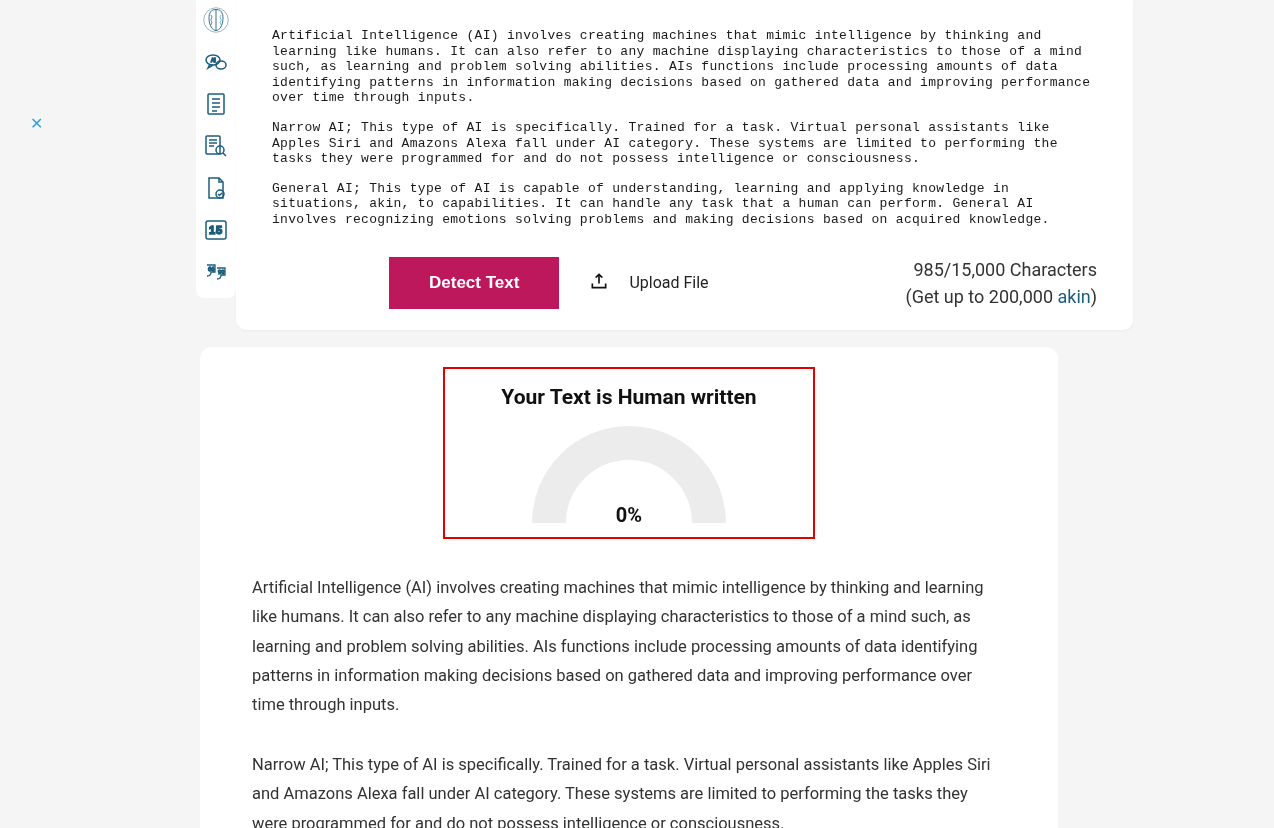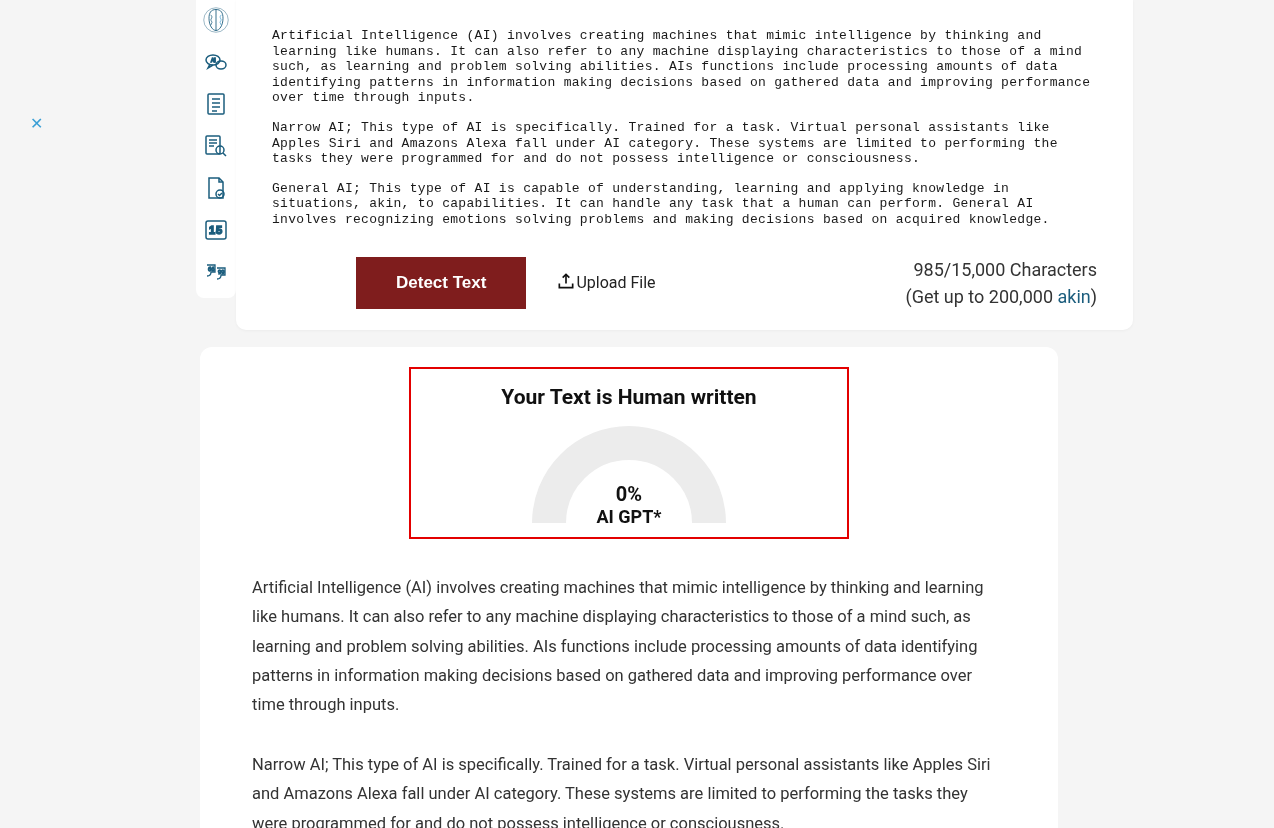--- a/index.html
+++ b/index.html
@@ -59,34 +59,34 @@
   }
   .text-content p { margin-bottom: 14px; }
   .text-content p:last-child { margin-bottom: 12px; }
   .action-row {
     display: flex;
     align-items: center;
     margin-top: 28px;
     gap: 30px;
   }
   .detect-btn {
-    background: #7f1d1d;
+    background: #be185d;
     color: #fff;
     border: none;
     border-radius: 0;
     padding: 16px 40px;
     font-size: 17px;
     font-weight: 600;
     cursor: pointer;
-    margin-left: 84px;
+    margin-left: 117px;
   }
   .upload-link {
     display: flex;
     align-items: center;
-    gap: 0;
+    gap: 20px;
     font-size: 16px;
     color: #222;
     cursor: pointer;
   }
   .char-info {
     margin-left: auto;
     text-align: right;
     font-size: 18px;
     color: #333;
     line-height: 1.5;
@@ -97,21 +97,21 @@
     left: 200px;
     top: 347px;
     width: 858px;
     background: #fff;
     border-radius: 12px;
     padding: 20px 52px 40px 52px;
   }
   .result-highlight {
     border: 2px solid #e30000;
     margin: 0 auto;
-    width: 440px;
+    width: 372px;
     padding: 16px 0 14px 0;
     text-align: center;
   }
   .result-title {
     font-size: 21px;
     font-weight: 700;
     color: #111;
     margin-bottom: 14px;
   }
   .gauge-wrap {
@@ -250,21 +250,20 @@
 
 <div class="result-card">
   <div class="result-highlight">
     <div class="result-title">Your Text is Human written</div>
     <div class="gauge-wrap">
       <svg class="gauge-svg" width="200" height="100" viewBox="0 0 200 100">
         <path d="M 20 100 A 80 80 0 0 1 180 100" fill="none" stroke="#ececec" stroke-width="34"></path>
       </svg>
       <div class="gauge-label">
         <span class="pct">0%</span>
-        <span class="sub">AI GPT*</span>
       </div>
     </div>
   </div>
   <div class="result-body">
     <p>Artificial Intelligence (AI) involves creating machines that mimic intelligence by thinking and learning like humans. It can also refer to any machine displaying characteristics to those of a mind such, as learning and problem solving abilities. AIs functions include processing amounts of data identifying patterns in information making decisions based on gathered data and improving performance over time through inputs.</p>
     <p>Narrow AI; This type of AI is specifically. Trained for a task. Virtual personal assistants like Apples Siri and Amazons Alexa fall under AI category. These systems are limited to performing the tasks they were programmed for and do not possess intelligence or consciousness.</p>
   </div>
 </div>
 
 </body></html>

